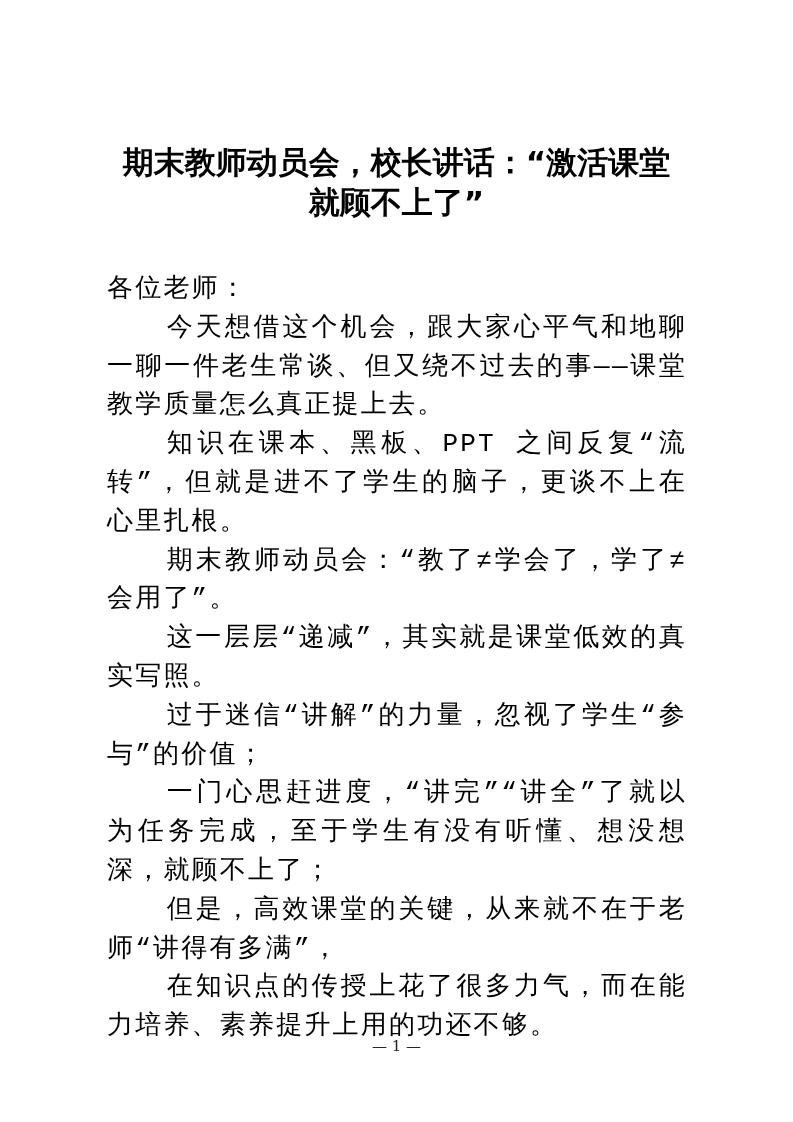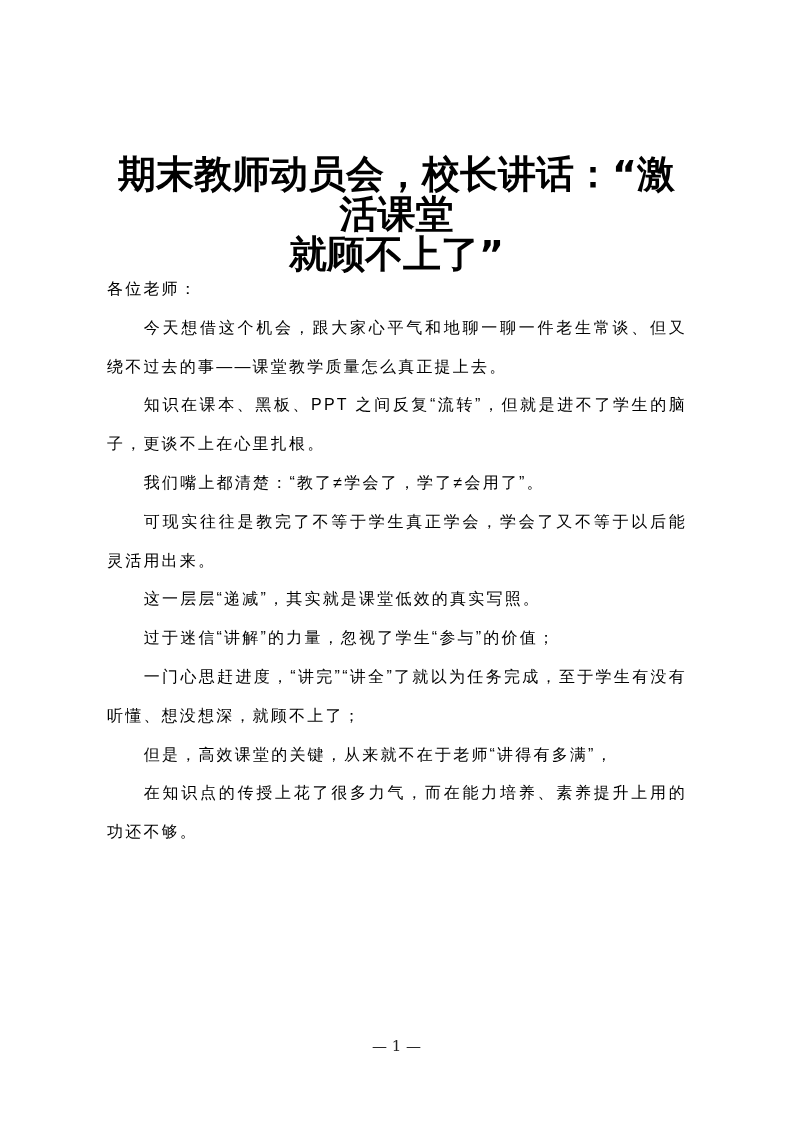--- a/index.html
+++ b/index.html
@@ -1,24 +1,24 @@
 <!DOCTYPE html>
 <html><head>
 <meta charset="utf-8">
 <style>
   html, body { margin:0; padding:0; background:#ffffff; }
   body { width:793px; height:1122px; position:relative; overflow:hidden; color:#000; }
   .title {
-    position:absolute; left:100px; top:154px; width:593px;
+    position:absolute; left:100px; top:142px; width:593px;
     text-align:center; font-family:"DejaVu Sans", sans-serif; font-weight:bold;
-    font-size:38px; line-height:40px; letter-spacing:0px;
+    font-size:31px; line-height:40px; letter-spacing:0px;
   }
   .body-text {
     position:absolute; left:107px; top:270px; width:580px;
-    font-family:Liberation Sans, sans-serif; font-size:16px; line-height:38.8px;
+    font-family:Liberation Mono, monospace; font-size:26px; line-height:38.8px;
     letter-spacing:2.2px;
   }
   .body-text p { margin:0; text-align:justify; text-justify:inter-character; }
   .body-text p.indent { text-indent:2.3em; }
   .page-number {
     position:absolute; left:0; top:1037px; width:793px; text-align:center;
     font-family:"DejaVu Serif", serif; font-size:15px; color:#222;
   }
 </style>
 </head>
@@ -26,22 +26,21 @@
 
 <div class="title">
   <div>期末教师动员会，校长讲话：“激活课堂</div>
   <div>就顾不上了”</div>
 </div>
 
 <div class="body-text">
   <p>各位老师：</p>
   <p class="indent">今天想借这个机会，跟大家心平气和地聊一聊一件老生常谈、但又绕不过去的事——课堂教学质量怎么真正提上去。</p>
   <p class="indent">知识在课本、黑板、PPT 之间反复“流转”，但就是进不了学生的脑子，更谈不上在心里扎根。</p>
-  <p class="indent">我们嘴上都清楚：“教了≠学会了，学了≠会用了”。</p>
-  <p class="indent">可现实往往是教完了不等于学生真正学会，学会了又不等于以后能灵活用出来。</p>
+  <p class="indent">期末教师动员会：“教了≠学会了，学了≠会用了”。</p>
   <p class="indent">这一层层“递减”，其实就是课堂低效的真实写照。</p>
   <p class="indent">过于迷信“讲解”的力量，忽视了学生“参与”的价值；</p>
   <p class="indent">一门心思赶进度，“讲完”“讲全”了就以为任务完成，至于学生有没有听懂、想没想深，就顾不上了；</p>
   <p class="indent">但是，高效课堂的关键，从来就不在于老师“讲得有多满”，</p>
   <p class="indent">在知识点的传授上花了很多力气，而在能力培养、素养提升上用的功还不够。</p>
 </div>
 
 <div class="page-number">— 1 —</div>
 
 </body></html>

